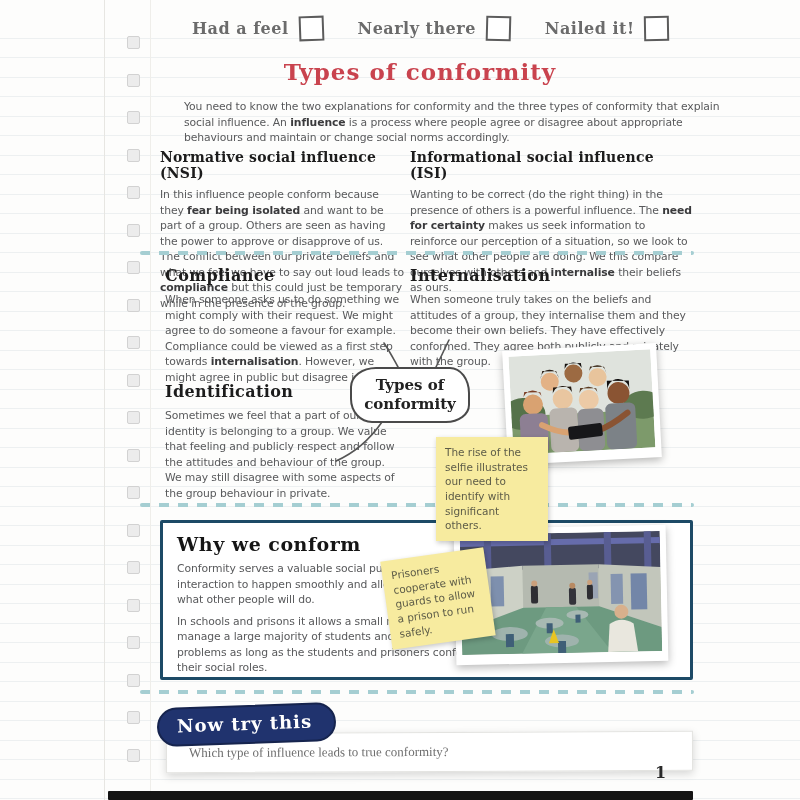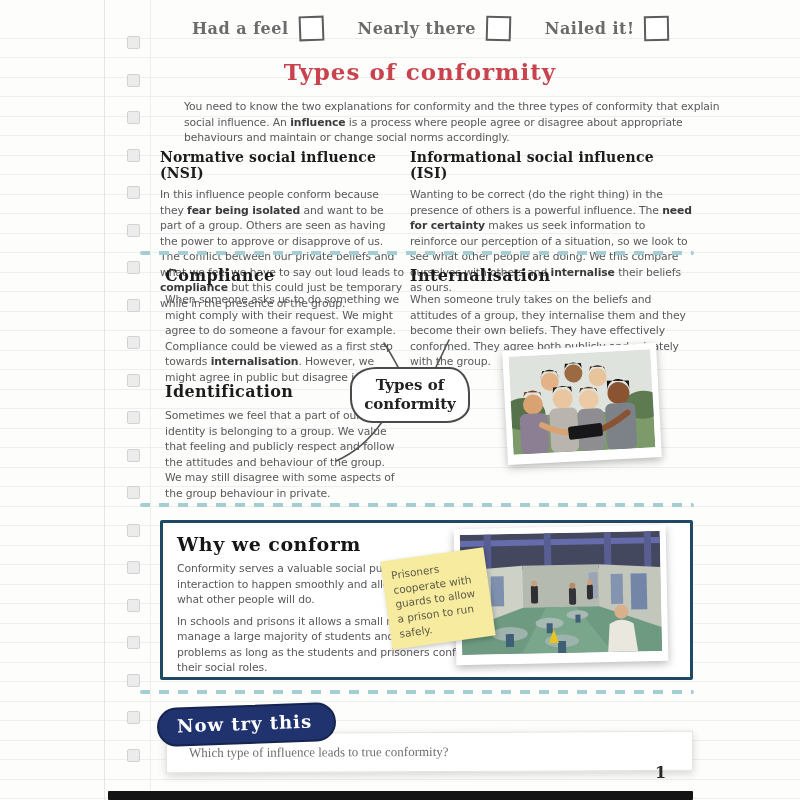--- a/index.html
+++ b/index.html
@@ -192,20 +192,21 @@
       <rect x="38" y="54" width="28" height="44" rx="6" fill="#b9b4ae"></rect>
       <rect x="66" y="56" width="26" height="42" rx="6" fill="#8e8e92"></rect>
       <rect x="94" y="52" width="30" height="46" rx="6" fill="#7c8287"></rect>
 
       <path d="M30,70 C45,78 55,80 62,78" stroke="#d9a271" stroke-width="6" fill="none" stroke-linecap="round"></path>
       <path d="M116,62 C102,72 94,76 86,78" stroke="#8a5433" stroke-width="6" fill="none" stroke-linecap="round"></path>
       <rect x="56" y="72" width="34" height="13" rx="2" fill="#17171a" transform="rotate(-4 73 78)"></rect>
     </svg>
   </div>
 
+  <div class="note note-selfie">The rise of the selfie illustrates our need to identify with significant others.</div>
 
   <div class="divider d2"></div>
 
   <div class="whybox">
     <div class="why-h">Why we conform</div>
     <p class="body-t">Conformity serves a valuable social purpose. It helps social interaction to happen smoothly and allows us to predict what other people will do.</p>
     <p class="body-t">In schools and prisons it allows a small minority of staff to manage a large majority of students and prisoners without problems as long as the students and prisoners conform to their social roles.</p>
   </div>
 
   <div class="note note-prison">Prisoners cooperate with guards to allow a prison to run safely.</div>

